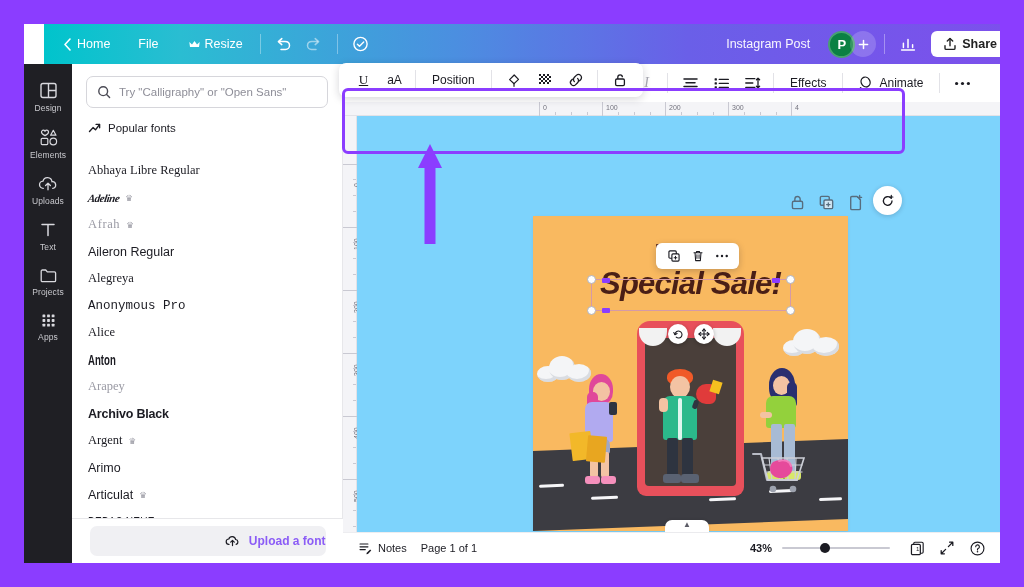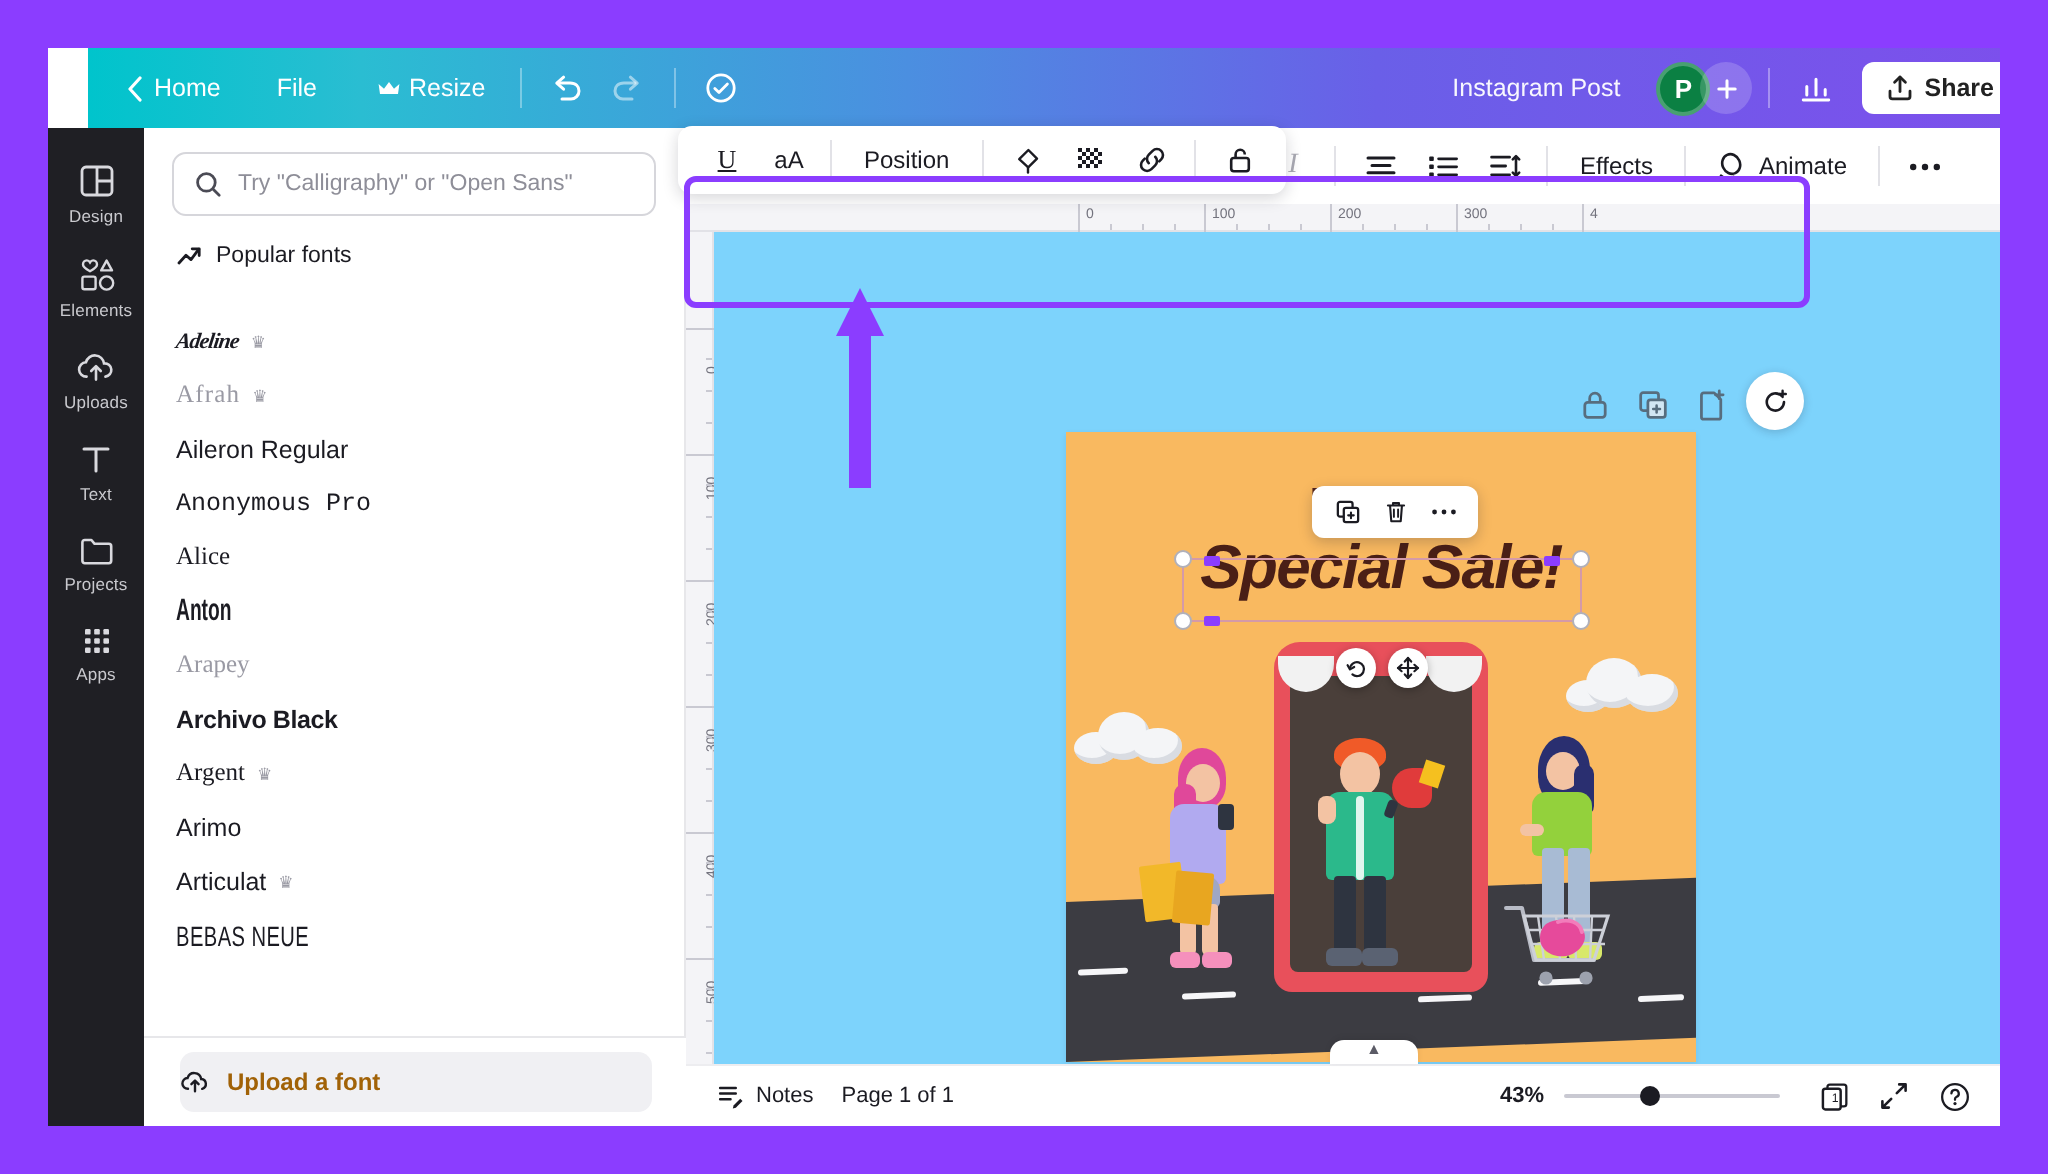--- a/index.html
+++ b/index.html
@@ -144,22 +144,22 @@
   #upload-bar {
     position: absolute; left: 0; bottom: 0;
     width: 271px; height: 45px;
     border-top: 1px solid #E7E7EA;
     display: flex; align-items: center; justify-content: center;
     background: #fff;
   }
   #upload-btn {
     display: flex; align-items: center; gap: 9px;
     background: #F0F0F3; border-radius: 7px;
-    height: 30px; width: 236px; justify-content: flex-start;
-    font-size: 12px; font-weight: bold; color: #a16207;
+    height: 30px; width: 236px; justify-content: flex-end;
+    font-size: 12px; font-weight: bold; color: #8b5cf6;
     cursor: pointer;
   }
 
   
   #main {
     position: absolute; left: 319px; top: 40px;
     width: 657px; height: 499px;
     background: #EDEDF0;
   }
 
@@ -589,29 +589,35 @@
     <div id="popular-head">
       <svg width="13" height="12" viewBox="0 0 13 12">
         <path d="M1.5 9.5L5 5.6l2.5 2.2L11.4 2.6" stroke="#1B1B22" stroke-width="1.4" fill="none" stroke-linecap="round" stroke-linejoin="round"></path>
         <path d="M8.1 2.4h3.5v3.4" stroke="#1B1B22" stroke-width="1.4" fill="none" stroke-linecap="round" stroke-linejoin="round"></path>
       </svg>
       <span>Popular fonts</span>
     </div>
 
     <div id="font-list">
       <div class="font-row">
+        <span class="font-name f-serif">Abhaya Libre Regular</span>
+      </div>
+      <div class="font-row">
         <span class="font-name f-script">Adeline</span>
         <span class="crown">♛</span>
       </div>
       <div class="font-row">
         <span class="font-name f-thin">Afrah</span>
         <span class="crown">♛</span>
       </div>
       <div class="font-row">
         <span class="font-name f-sans">Aileron Regular</span>
+      </div>
+      <div class="font-row">
+        <span class="font-name f-serif">Alegreya</span>
       </div>
       <div class="font-row">
         <span class="font-name f-mono">Anonymous Pro</span>
       </div>
       <div class="font-row">
         <span class="font-name f-serif">Alice</span>
       </div>
       <div class="font-row">
         <span class="font-name f-cond">Anton</span>
       </div>

